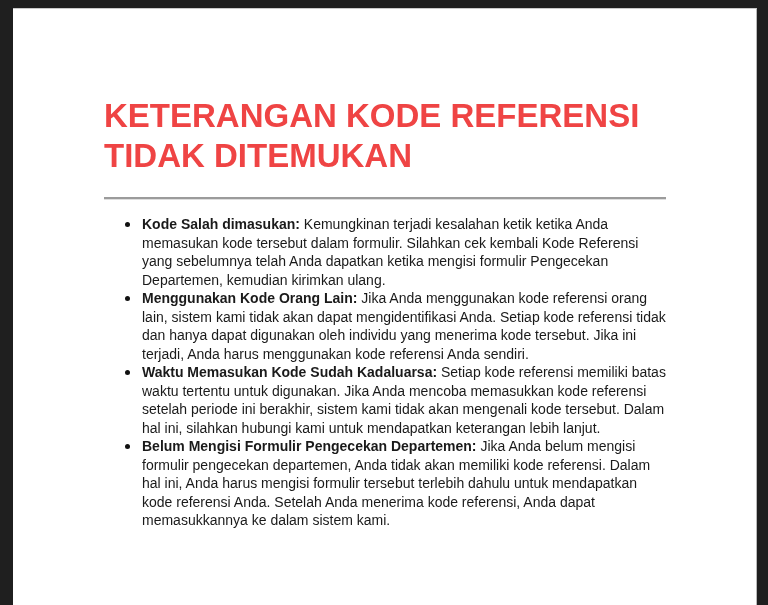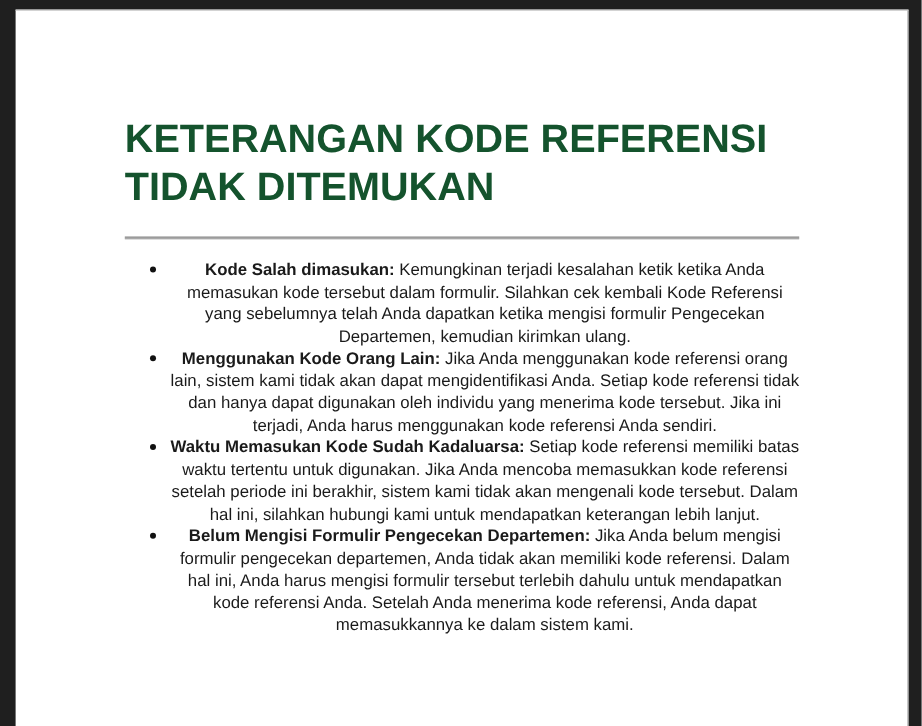--- a/index.html
+++ b/index.html
@@ -28,21 +28,21 @@
   }
   .content {
     padding: 87px 90px 0 91px;
     color: #1a1a1a;
   }
   .doc-title {
     margin: 0;
     font-size: 33px;
     line-height: 40px;
     font-weight: bold;
-    color: #14532d;
+    color: #ef4444;
     letter-spacing: 0;
   }
   .divider {
     margin: 21px 0 0 0;
     height: 2px;
     border: none;
     background: #9b9b9b;
     box-shadow: 0 1px 0 #dedede;
   }
   .intro {
@@ -55,21 +55,20 @@
   }
   .causes-list {
     margin: 16px 0 0 0;
     padding: 0 0 0 38px;
     list-style: none;
     font-size: 14px;
     line-height: 18.5px;
   }
   .causes-list li {
     position: relative;
-    text-align: center;
   }
   .causes-list li::before {
     content: "";
     position: absolute;
     left: -17px;
     top: 7px;
     width: 5px;
     height: 5px;
     border-radius: 50%;
     background: #111111;

